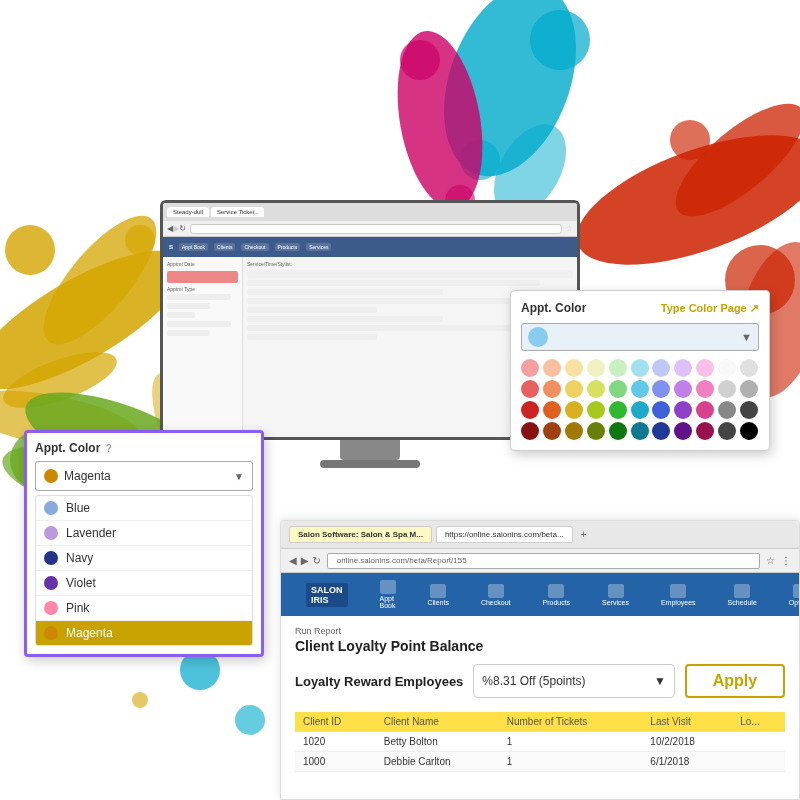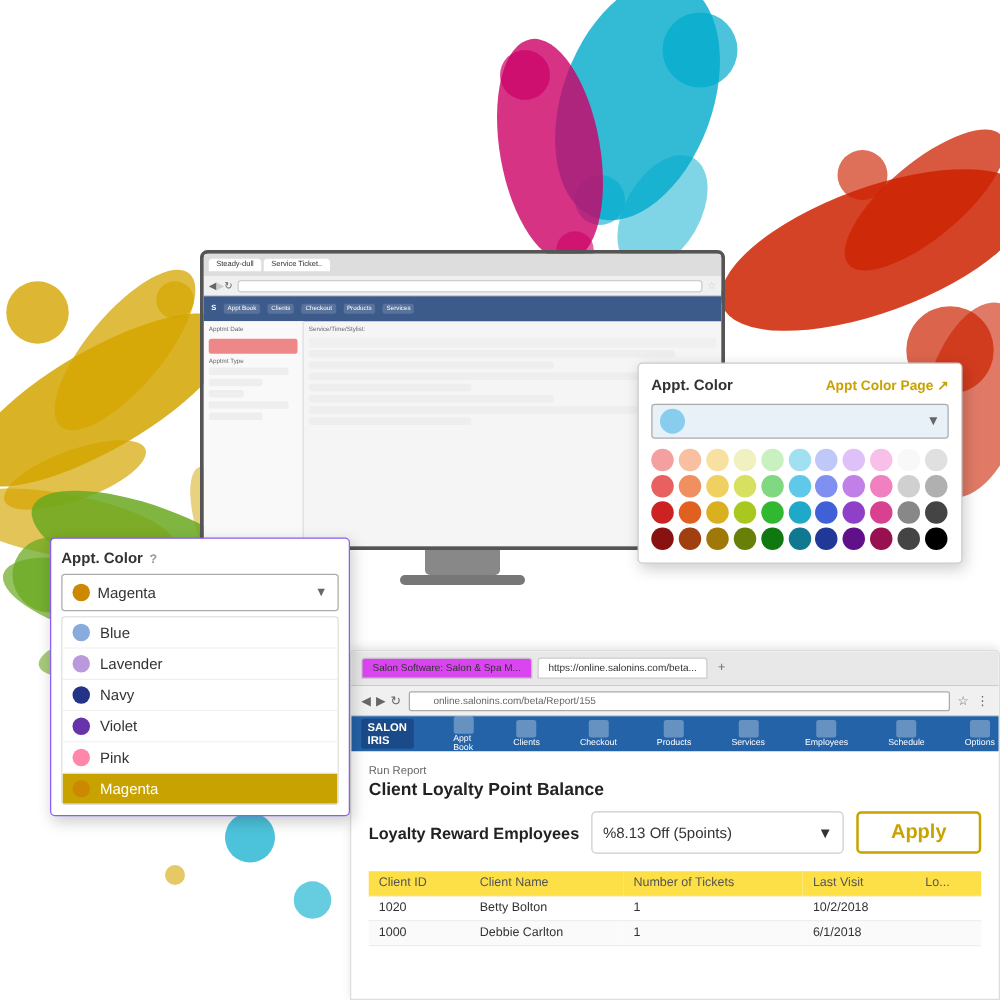--- a/index.html
+++ b/index.html
@@ -172,24 +172,24 @@
       width: 18px;
       height: 18px;
       border-radius: 50%;
       cursor: pointer;
     }
 
     
     .appt-color-left {
       position: absolute;
       top: 430px;
-      left: 40px;
+      left: 24px;
       width: 240px;
       background: #fff;
-      border: 1px solid #8b5cf6;
+      border: 3px solid #8b5cf6;
       border-radius: 4px;
       box-shadow: 2px 4px 12px rgba(0,0,0,0.2);
       z-index: 10;
       padding: 8px;
     }
     .appt-color-left-title {
       font-size: 12px;
       font-weight: bold;
       color: #333;
       margin-bottom: 6px;
@@ -271,22 +271,22 @@
     }
     .browser-tab {
       background: #fff;
       border-radius: 3px 3px 0 0;
       padding: 3px 8px;
       font-size: 8px;
       color: #333;
       border: 1px solid #ccc;
     }
     .browser-tab.active {
-      background: #d946ef;
-      font-weight: normal;
+      background: #fef9c3;
+      font-weight: bold;
     }
     .report-toolbar {
       background: #f0f0f0;
       height: 24px;
       display: flex;
       align-items: center;
       padding: 0 8px;
       gap: 6px;
       border-bottom: 1px solid #ccc;
     }
@@ -303,28 +303,28 @@
     .report-address {
       background: #fff;
       flex: 1;
       height: 16px;
       border: 1px solid #aaa;
       border-radius: 2px;
       font-size: 8px;
       color: #666;
       display: flex;
       align-items: center;
-      padding: 0 19px;
+      padding: 0 9px;
     }
     .salon-navbar {
       background: #2563a8;
-      height: 28px;
-      display: flex;
-      align-items: center;
-      padding: 0 8px;
+      height: 43px;
+      display: flex;
+      align-items: center;
+      padding: 0 25px;
       gap: 32px;
     }
     .salon-logo {
       color: #fff;
       font-size: 9px;
       font-weight: bold;
       background: #1a4a88;
       padding: 2px 5px;
       border-radius: 2px;
     }
@@ -521,21 +521,21 @@
       </div>
     </div>
   </div>
   <div class="monitor-stand"></div>
   <div class="monitor-base"></div>
 </div>
 
 <div class="appt-color-popup">
   <div class="appt-color-header">
     <span class="appt-color-title">Appt. Color</span>
-    <span class="appt-color-link">Appt Color Page ↗</span>
+    <span class="appt-color-link">Type Color Page ↗</span>
   </div>
   <div class="appt-color-dropdown">
     <div style="width:20px;height:20px;border-radius:50%;background:#88ccee;margin-right:8px;"></div>
     <span style="margin-left:auto;">▼</span>
   </div>
   <div class="color-grid" id="color-grid">
       <div class="color-swatch" style="background: rgb(244, 160, 160);"></div>
       <div class="color-swatch" style="background: rgb(248, 192, 160);"></div>
       <div class="color-swatch" style="background: rgb(248, 224, 160);"></div>
       <div class="color-swatch" style="background: rgb(240, 240, 192);"></div>
@@ -676,21 +676,21 @@
       <div class="salon-nav-icon"></div>
       <span class="salon-nav-label">More</span>
     </div>
   </div>
   <div class="report-content">
     <div class="run-report-label">Run Report</div>
     <div class="report-title">Client Loyalty Point Balance</div>
     <div class="loyalty-section">
       <span class="loyalty-label">Loyalty Reward Employees</span>
       <div class="loyalty-select">
-        <span>%8.13 Off (5points)</span>
+        <span>%8.31 Off (5points)</span>
         <span>▼</span>
       </div>
       <button class="apply-btn">Apply</button>
     </div>
     <table class="report-table">
       <thead>
         <tr id="table-header-row">
             <th>Client ID</th>
             <th>Client Name</th>
             <th>Number of Tickets</th>

